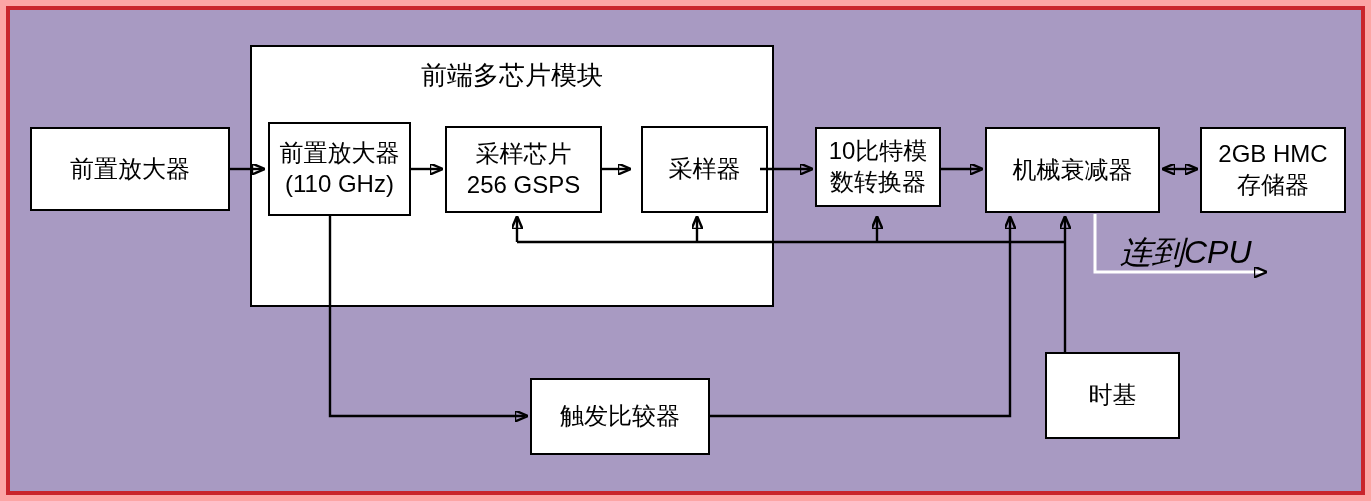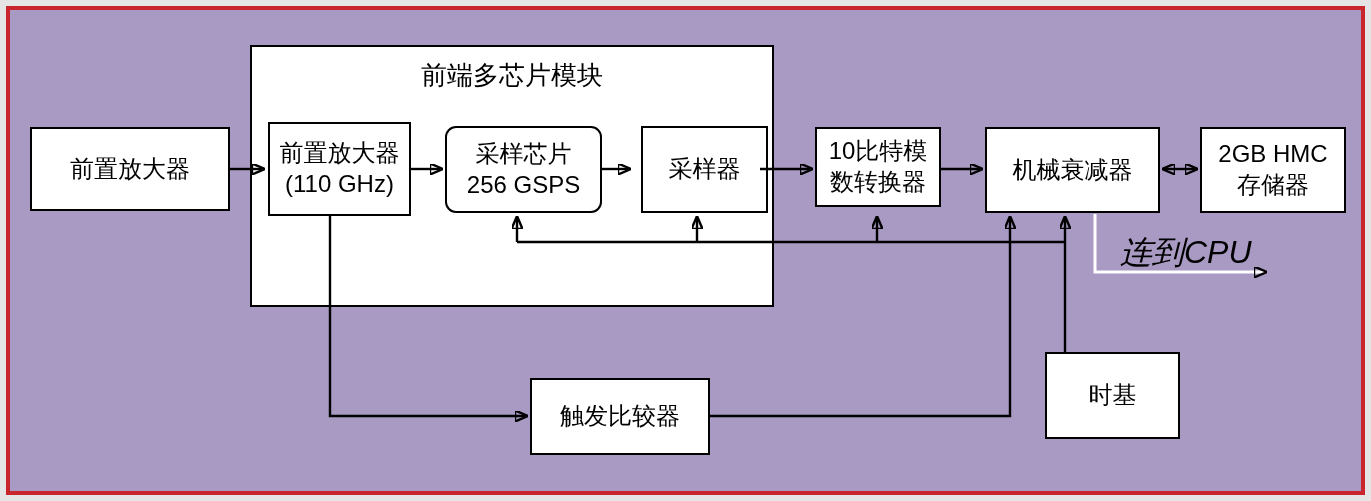--- a/index.html
+++ b/index.html
@@ -2,21 +2,21 @@
 <html><head>
 <meta charset="utf-8">
 <style>
   html,body{margin:0;padding:0;background:#ffffff;}
   .stage{
     position:relative;
     width:1371px;height:501px;
     font-family:"Liberation Sans","DejaVu Sans",sans-serif;
     color:#000;
     overflow:hidden;
-    background:#e5e5e5;
+    background:#fca5a5;
   }
   .frame{
     position:absolute;
     left:6px;top:6px;right:6px;bottom:6px;
     background:#a89ac2;
     border:4px solid #c9252c;
     box-sizing:border-box;
   }
   .box{
     position:absolute;
@@ -76,21 +76,21 @@
 
   <div class="box" style="left:30px;top:127px;width:200px;height:84px;">
     <span>前置放大器</span>
   </div>
 
   <div class="box" style="left:268px;top:122px;width:143px;height:94px;">
     <span>前置放大器</span>
     <span>(110 GHz)</span>
   </div>
 
-  <div class="box" style="left:445px;top:126px;width:157px;height:87px;border-radius:11px;">
+  <div class="box" style="left:445px;top:126px;width:157px;height:87px;">
     <span>采样芯片</span>
     <span>256 GSPS</span>
   </div>
 
   <div class="box" style="left:633px;top:126px;width:127px;height:87px;margin-left:8px;">
     <span>采样器</span>
   </div>
 
   <div class="box" style="left:815px;top:127px;width:126px;height:80px;">
     <span>10比特模</span>

